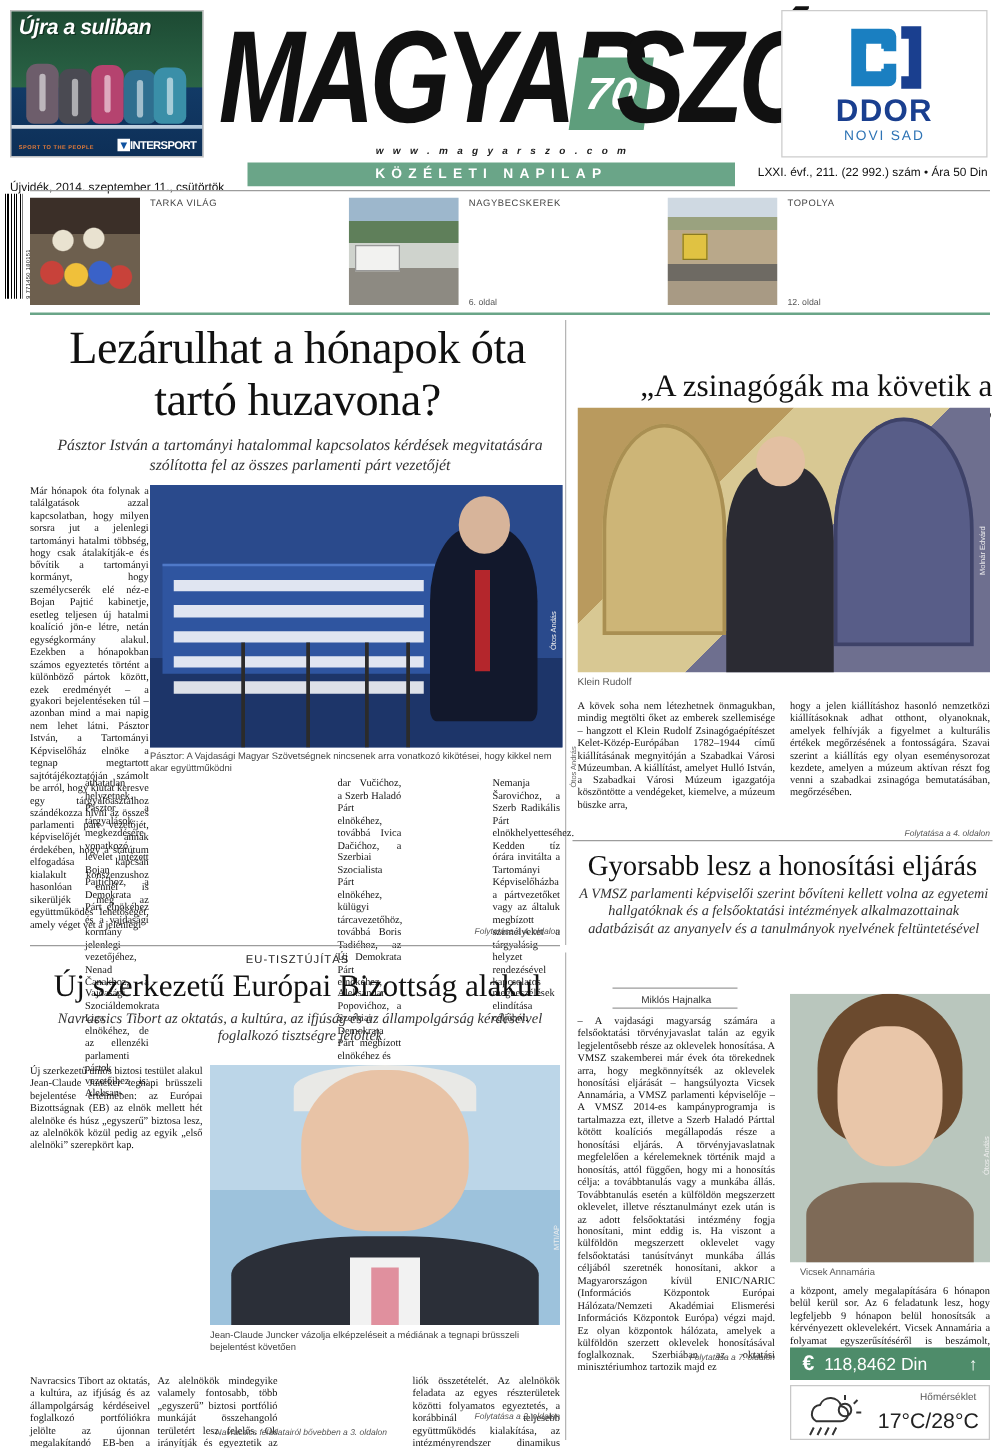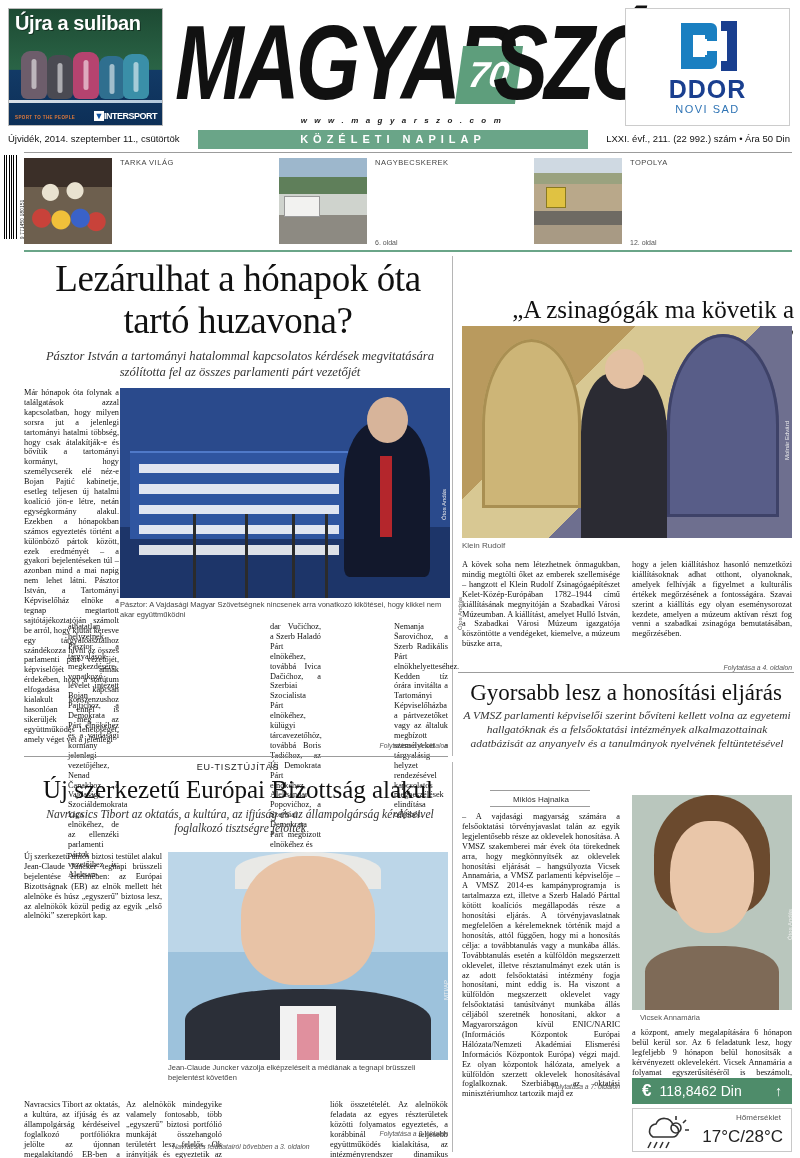--- a/index.html
+++ b/index.html
@@ -31,21 +31,21 @@
   #header{ position:absolute; left:0; top:0; width:800px; height:152px; }
 
   
   #ad-intersport{
     position:absolute; left:8px; top:8px; width:155px; height:118px;
     border:1px solid #bbb; overflow:hidden;
     background:linear-gradient(to bottom,#1d4a33 0%,#2a6446 52%,#123a66 53%,#0d2f57 100%);
   }
   #ad-intersport .ad-title{
     position:absolute; left:6px; top:3px; font-family:"Liberation Sans",sans-serif;
-    font-weight:bold; font-size:20px; color:#fff; letter-spacing:-.4px;
+    font-weight:bold; font-size:17px; color:#fff; font-style:italic; letter-spacing:-.4px;
     text-shadow:1px 1px 0 rgba(0,0,0,.4);
   }
   #ad-intersport .bagwrap{ position:absolute; left:10px; top:26px; width:132px; height:64px; }
   #ad-intersport .bag{
     position:absolute; bottom:0; width:26px; height:46px; border-radius:9px 9px 6px 6px;
   }
   #ad-intersport .bag:after{
     content:""; position:absolute; left:50%; top:8px; transform:translateX(-50%);
     width:5px; height:30px; border-radius:3px; background:rgba(255,255,255,.55);
   }
@@ -117,21 +117,21 @@
   #band-green{
     position:absolute; left:198px; top:130px; width:390px; height:19px;
     background:#6aa588;
   }
   #band-green span{
     display:block; text-align:center; color:#fff;
     font-family:"Liberation Sans",sans-serif; font-weight:bold;
     font-size:11px; letter-spacing:5px; line-height:19px;
   }
   #dateline-left{
-    position:absolute; left:8px; top:133px;
+    position:absolute; left:8px; top:145px;
     font-family:"Liberation Sans",sans-serif; font-size:9.5px; color:#111;
   }
   #dateline-right{
     position:absolute; right:10px; top:133px;
     font-family:"Liberation Sans",sans-serif; font-size:9.5px; color:#111;
   }
   .rule-thin{ position:absolute; background:#9c9c9c; height:1px; }
   .rule-green{ position:absolute; background:#6aa588; height:2px; }
 
   

